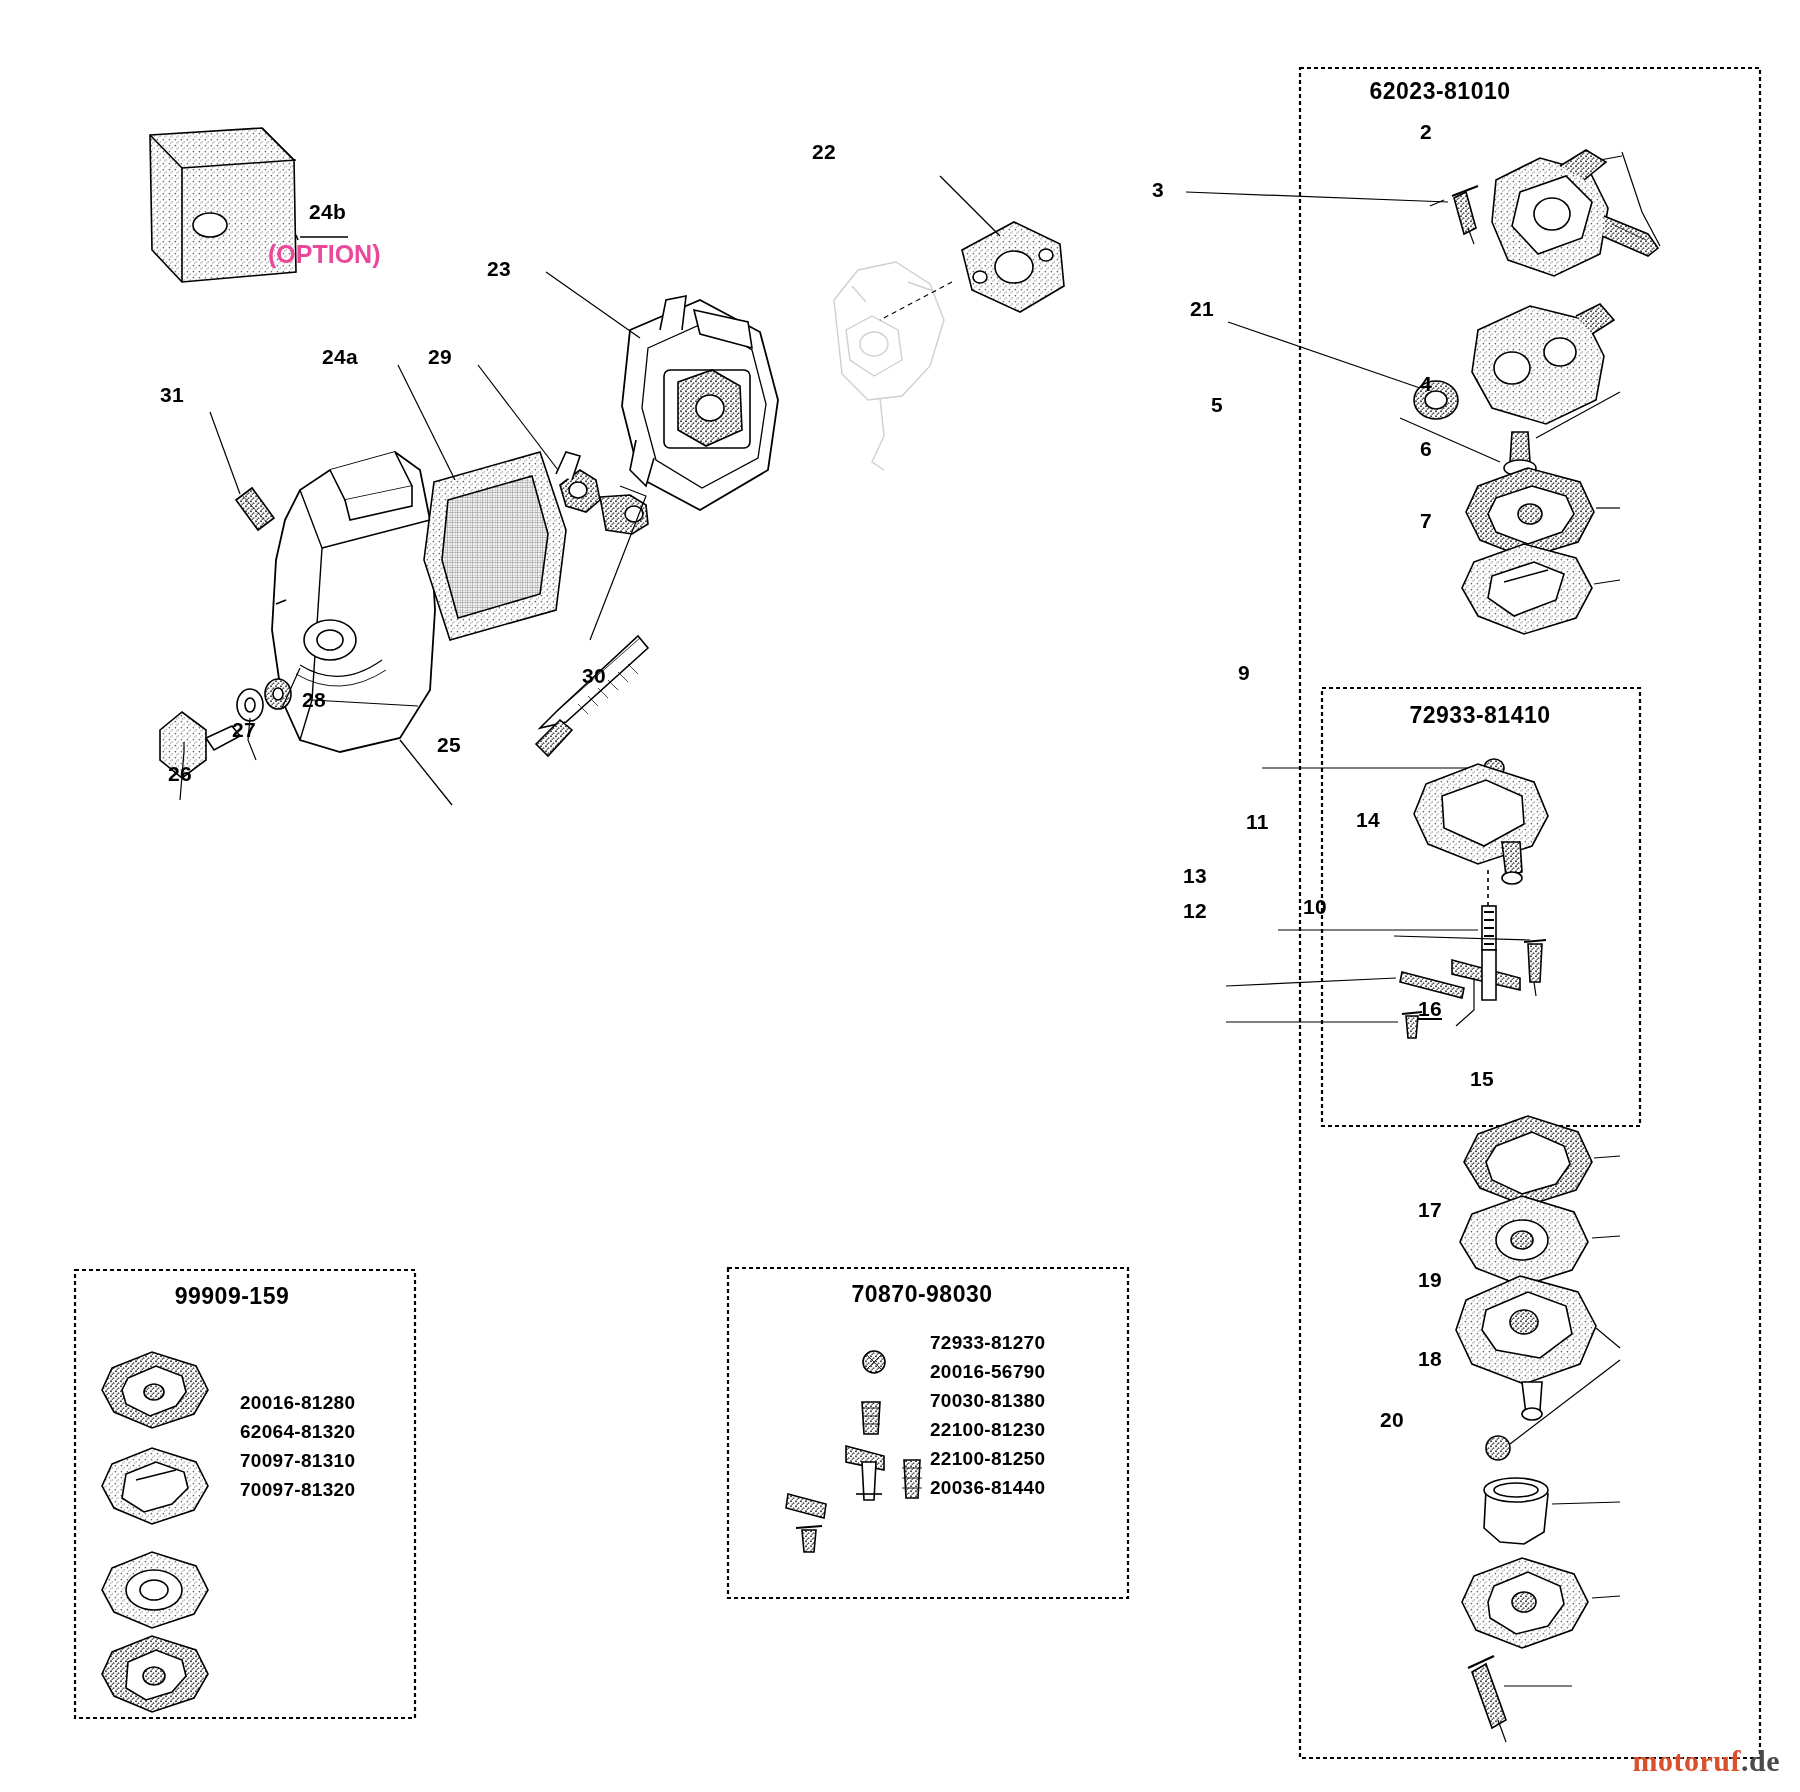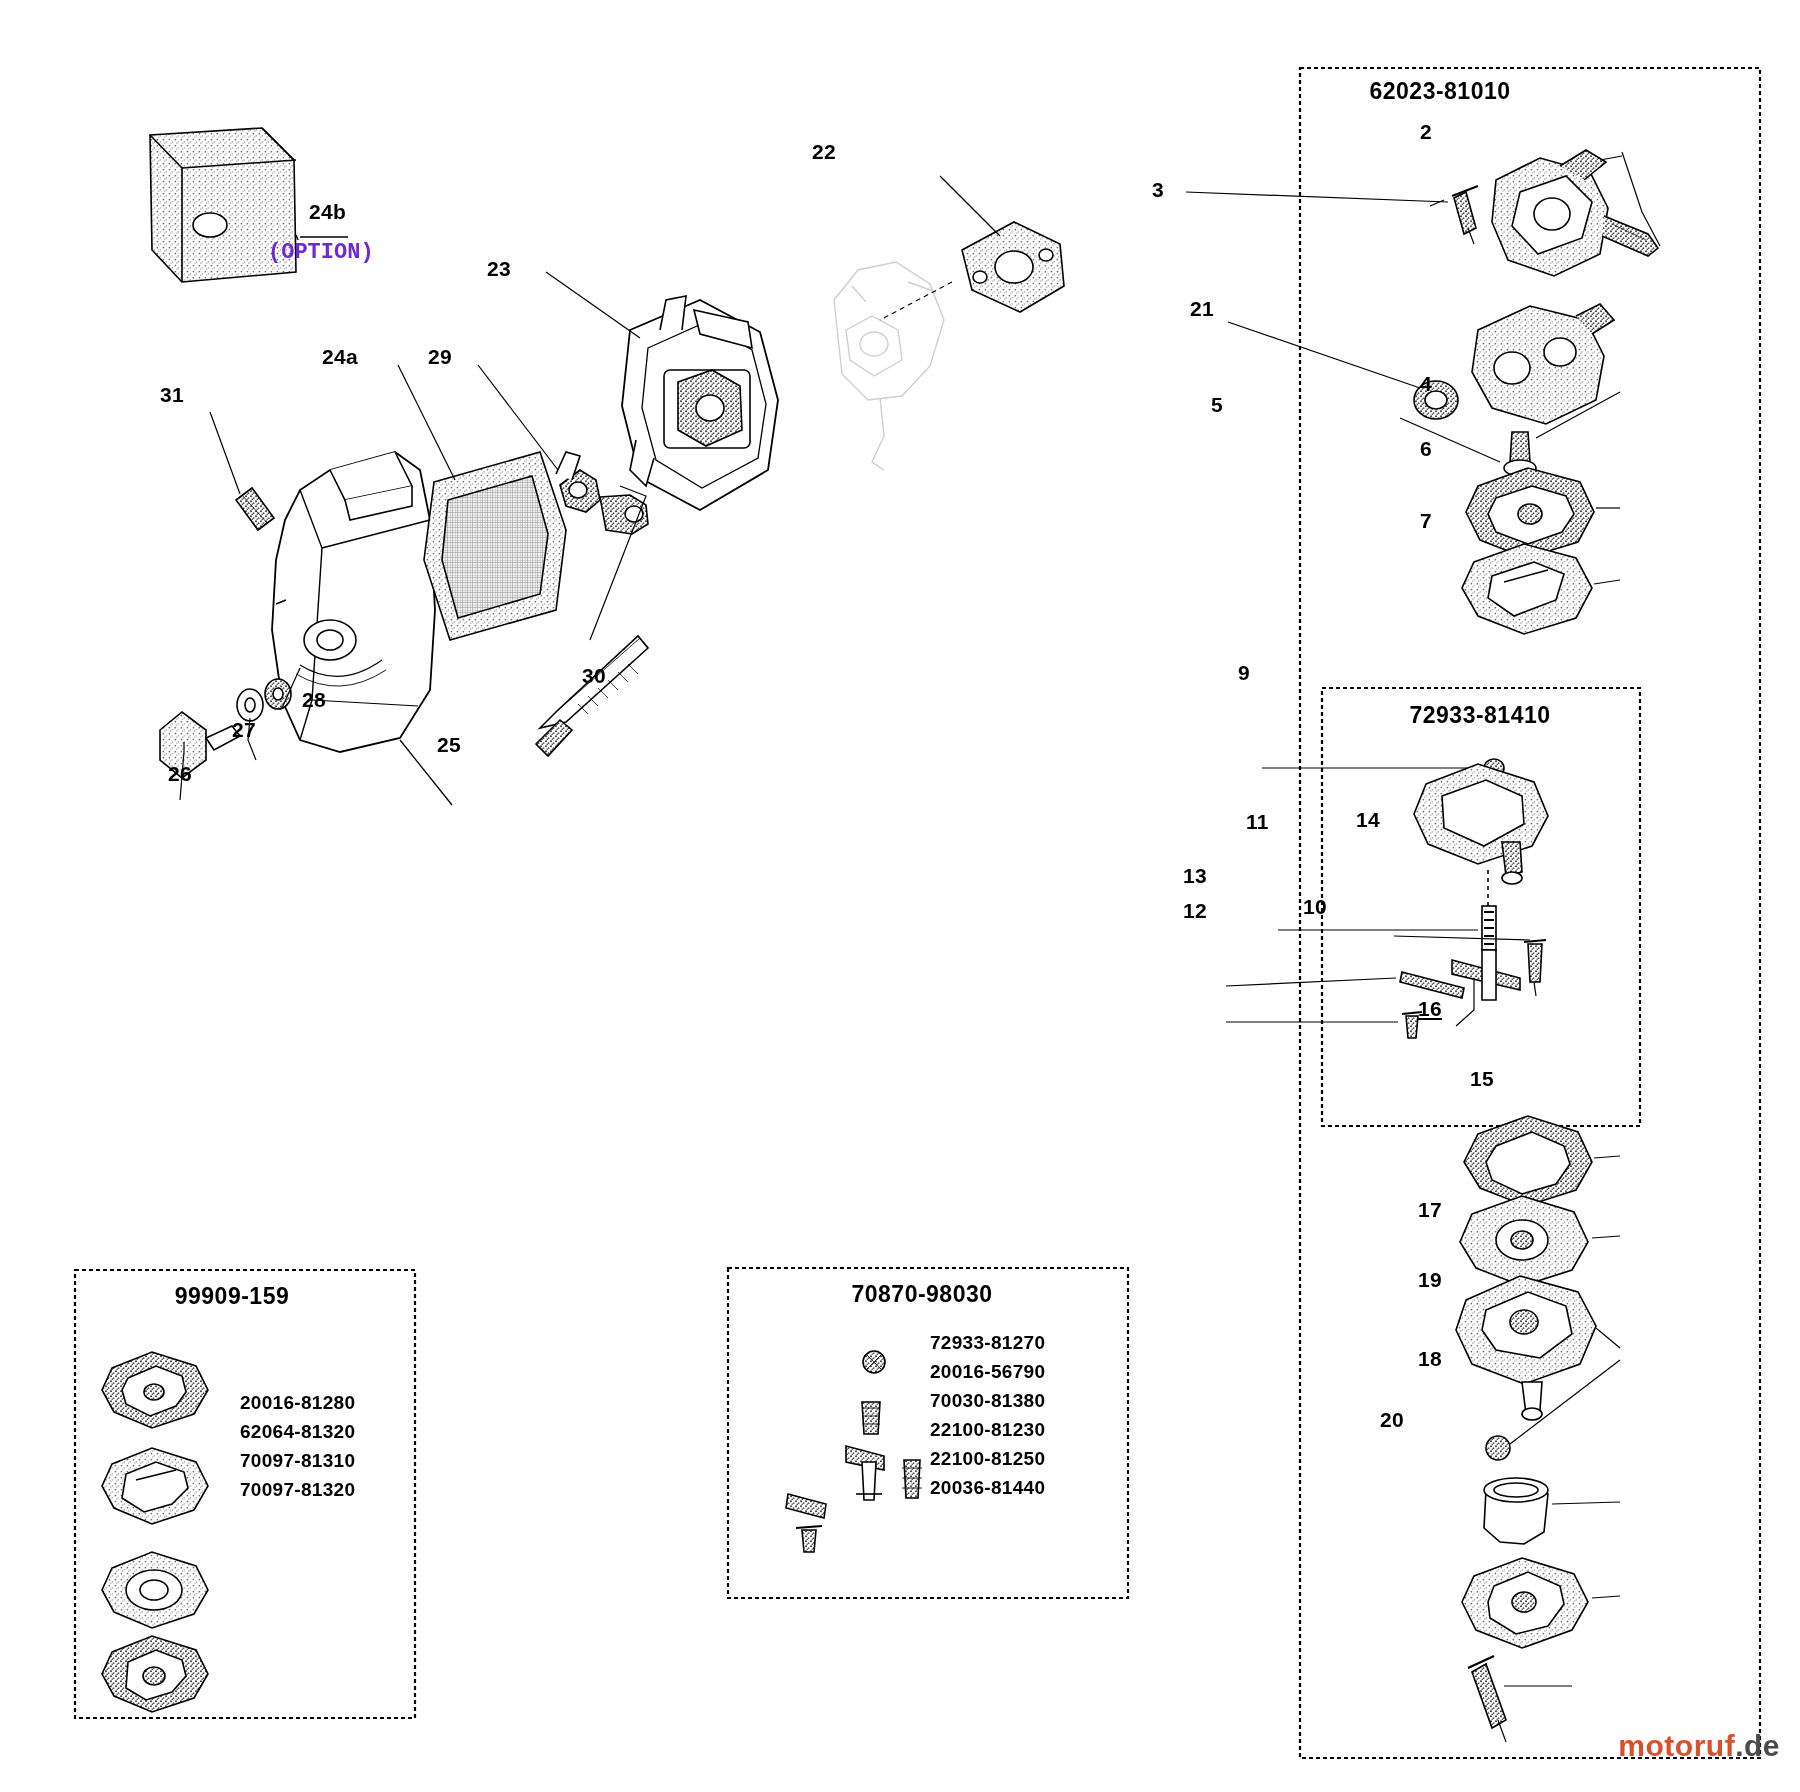--- a/index.html
+++ b/index.html
@@ -45,31 +45,31 @@
     font-family: "Liberation Sans", sans-serif;
     font-size: 19px;
     font-weight: bold;
     color: #000;
     white-space: nowrap;
     line-height: 29px;
     letter-spacing: 0.3px;
   }
   .optlabel {
     position: absolute;
-    font-family: Liberation Mono, monospace;
-    font-size: 22px;
+    font-family: Liberation Sans, sans-serif;
+    font-size: 25px;
     font-weight: bold;
-    color: #6d28d9;
+    color: #ec4899;
     white-space: nowrap;
   }
   .wm {
     position: absolute;
     right: 20px;
-    bottom: 29px;
-    font-family: Liberation Sans, sans-serif;
+    bottom: 14px;
+    font-family: Liberation Serif, serif;
     font-size: 30px;
     font-weight: bold;
     letter-spacing: 0.5px;
   }
   .wm .wm-main { color: #d9502b; }
   .wm .wm-tld { color: #4a4a4a; font-weight: bold; }
 </style>
 </head>
 <body>
 

